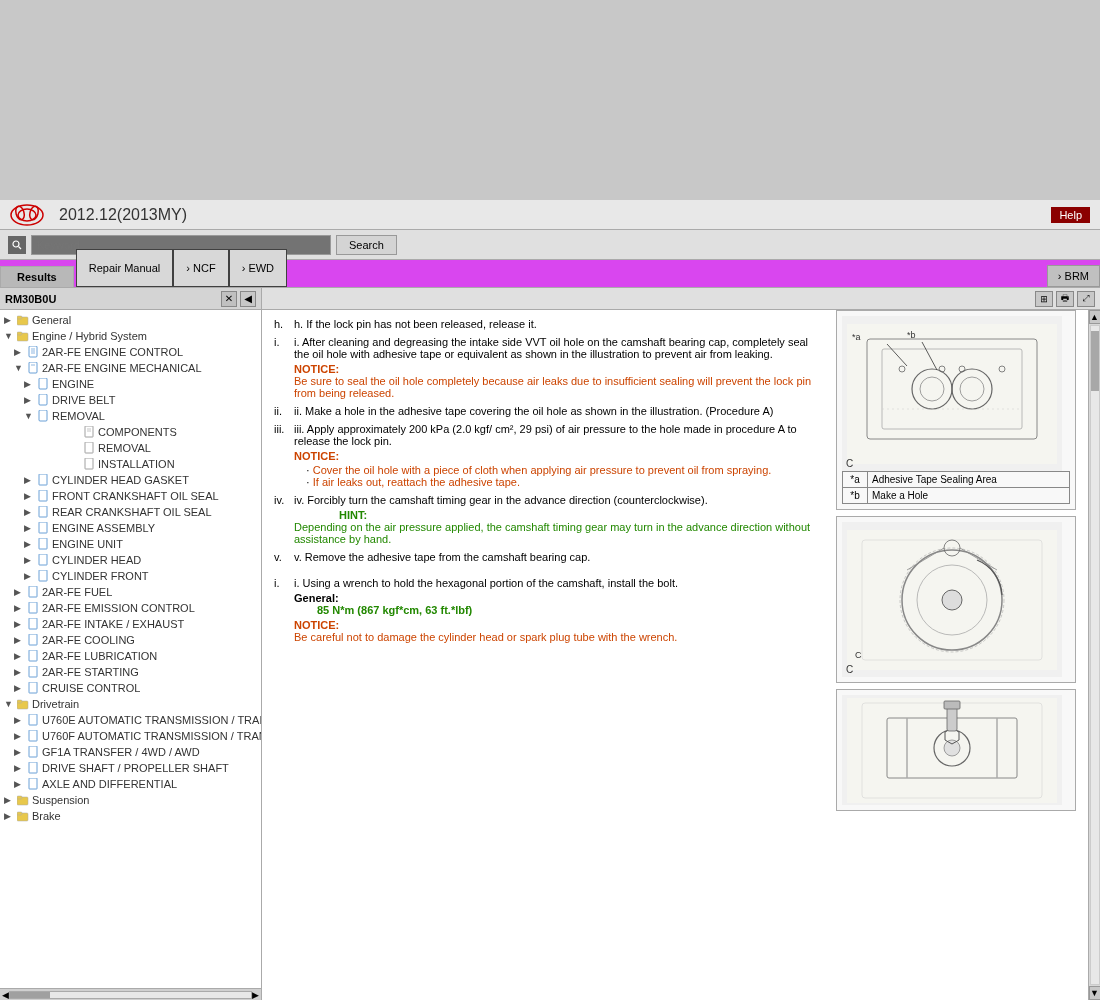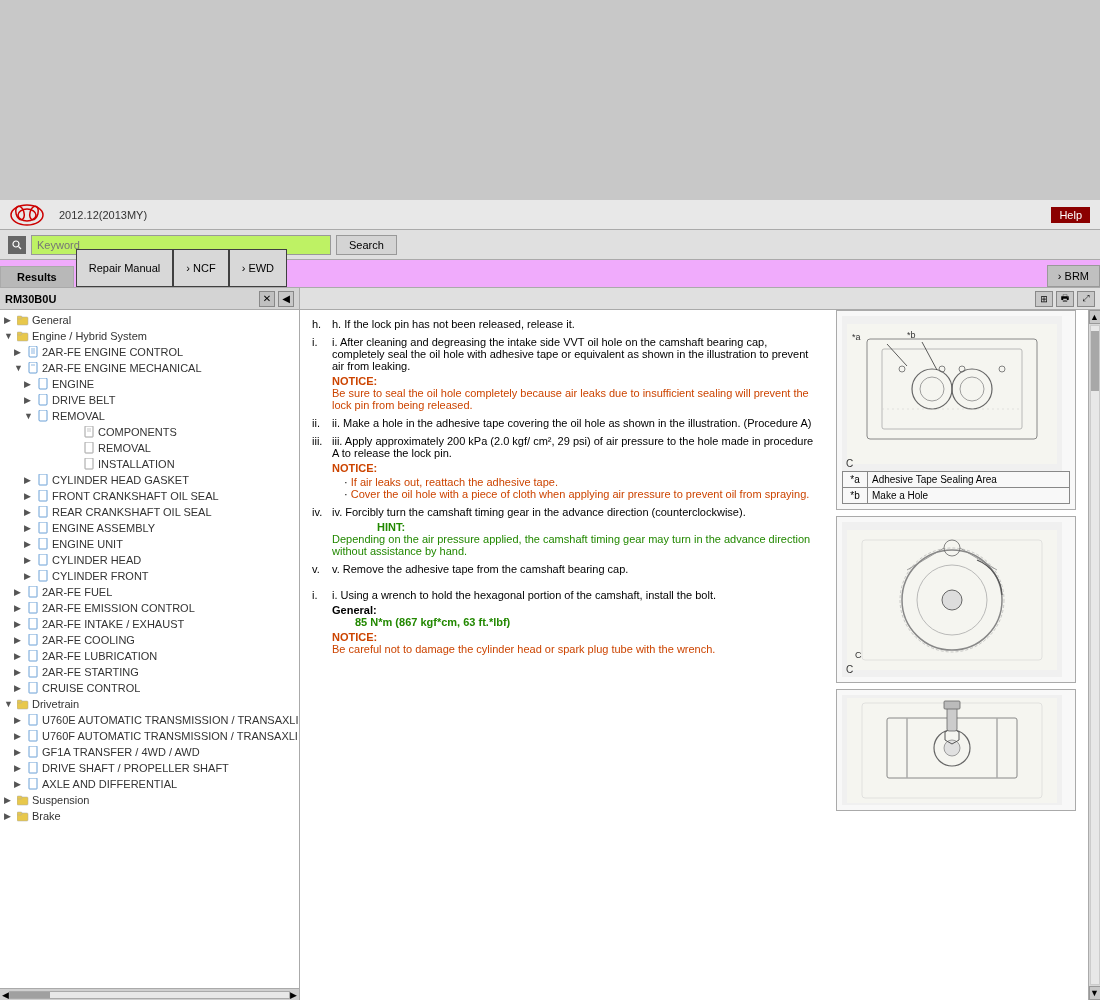--- a/index.html
+++ b/index.html
@@ -4,41 +4,41 @@
   <style>
     * { margin: 0; padding: 0; box-sizing: border-box; }
     body { font-family: Arial, sans-serif; font-size: 11px; background: #c0c0c0; width: 1100px; height: 1000px; overflow: hidden; }
 
     
     .top-area { height: 200px; background: #c8c8c8; }
 
     
     .header { height: 30px; background: #e8e8e8; border-bottom: 1px solid #aaa; display: flex; align-items: center; padding: 0 10px; gap: 10px; }
     .toyota-logo { display: flex; align-items: center; gap: 5px; }
-    .header-version { font-size: 11px; color: #333; margin-left: 5px; }
+    .header-version { font-size: 16px; color: #333; margin-left: 5px; }
     .header-help { margin-left: auto; background: #8b0000; color: white; padding: 2px 8px; font-size: 11px; cursor: pointer; }
 
     
     .search-bar { height: 30px; background: #e0e0e0; border-bottom: 1px solid #aaa; display: flex; align-items: center; padding: 0 8px; gap: 5px; }
     .search-icon-box { width: 18px; height: 18px; background: #666; display: flex; align-items: center; justify-content: center; }
-    .search-input { width: 300px; height: 20px; border: 1px solid #999; padding: 0 5px; font-size: 11px; background: #bef264; }
+    .search-input { width: 300px; height: 20px; border: 1px solid #999; padding: 0 5px; font-size: 11px; background: #737373; }
     .search-btn { height: 20px; padding: 0 12px; background: #d4d4d4; border: 1px solid #999; cursor: pointer; font-size: 11px; }
 
     
-    .tab-bar { height: 28px; background: #f0abfc; display: flex; align-items: flex-end; border-bottom: 1px solid #aaa; }
+    .tab-bar { height: 28px; background: #d946ef; display: flex; align-items: flex-end; border-bottom: 1px solid #aaa; }
     .tab { padding: 4px 16px; background: #c0c0c0; border: 1px solid #aaa; border-bottom: none; cursor: pointer; font-size: 11px; margin-right: 2px; }
     .tab.active { background: #b8b8b8; font-weight: bold; }
     .tab-panel-label { padding: 12px 12px; font-size: 11px; background: #d8d8d8; border: 1px solid #404040; cursor: pointer; }
     .brm-btn { margin-left: auto; padding: 4px 10px; font-size: 11px; background: #c0c0c0; border: 1px solid #999; cursor: pointer; margin-bottom: 0; }
 
     
     .main-area { display: flex; height: calc(1000px - 200px - 30px - 30px - 28px); background: #e8e8e8; }
 
     
-    .sidebar { width: 300px; background: #e8e8e8; border-right: 1px solid #aaa; display: flex; flex-direction: column; overflow: hidden; }
+    .sidebar { width: 262px; background: #e8e8e8; border-right: 1px solid #aaa; display: flex; flex-direction: column; overflow: hidden; }
     .sidebar-toolbar { height: 22px; background: #d4d4d4; border-bottom: 1px solid #aaa; display: flex; align-items: center; padding: 0 5px; gap: 3px; }
     .sidebar-title { flex: 1; font-size: 11px; font-weight: bold; }
     .sidebar-btn { width: 16px; height: 16px; background: #c0c0c0; border: 1px solid #888; font-size: 10px; cursor: pointer; display: flex; align-items: center; justify-content: center; }
     .sidebar-nav-btn { width: 16px; height: 16px; background: #c8c8c8; border: 1px solid #888; cursor: pointer; display: flex; align-items: center; justify-content: center; font-size: 10px; }
     .sidebar-content { flex: 1; overflow-y: auto; padding: 2px 0; background: white; }
     .tree-item { display: flex; align-items: center; padding: 1px 0; cursor: pointer; white-space: nowrap; overflow: hidden; }
     .tree-indent-0 { padding-left: 4px; }
     .tree-indent-1 { padding-left: 14px; }
     .tree-indent-2 { padding-left: 24px; }
     .tree-indent-3 { padding-left: 34px; margin-left: 36px; }
@@ -511,22 +511,22 @@
                 </div>
               </div>
 
               <div class="step-row">
                 <div class="step-num">iii.</div>
                 <div class="step-content">
                   <span>iii. Apply approximately 200 kPa (2.0 kgf/ cm², 29 psi) of air pressure to the hole made in procedure A to release the lock pin.</span>
                   <div style="margin-top:3px;">
                     <span class="notice-label">NOTICE:</span>
                     <ul class="bullet" style="margin-top:2px;">
+                      <li><span class="notice">Cover the oil hole with a piece of cloth when applying air pressure to prevent oil from spraying.</span></li>
                       <li><span class="notice">If air leaks out, reattach the adhesive tape.</span></li>
-                      <li><span class="notice">Cover the oil hole with a piece of cloth when applying air pressure to prevent oil from spraying.</span></li>
                     </ul>
                   </div>
                 </div>
               </div>
 
               <div class="step-row">
                 <div class="step-num">iv.</div>
                 <div class="step-content">
                   <span>iv. Forcibly turn the camshaft timing gear in the advance direction (counterclockwise).</span>
                   <div style="margin-top:3px;">

